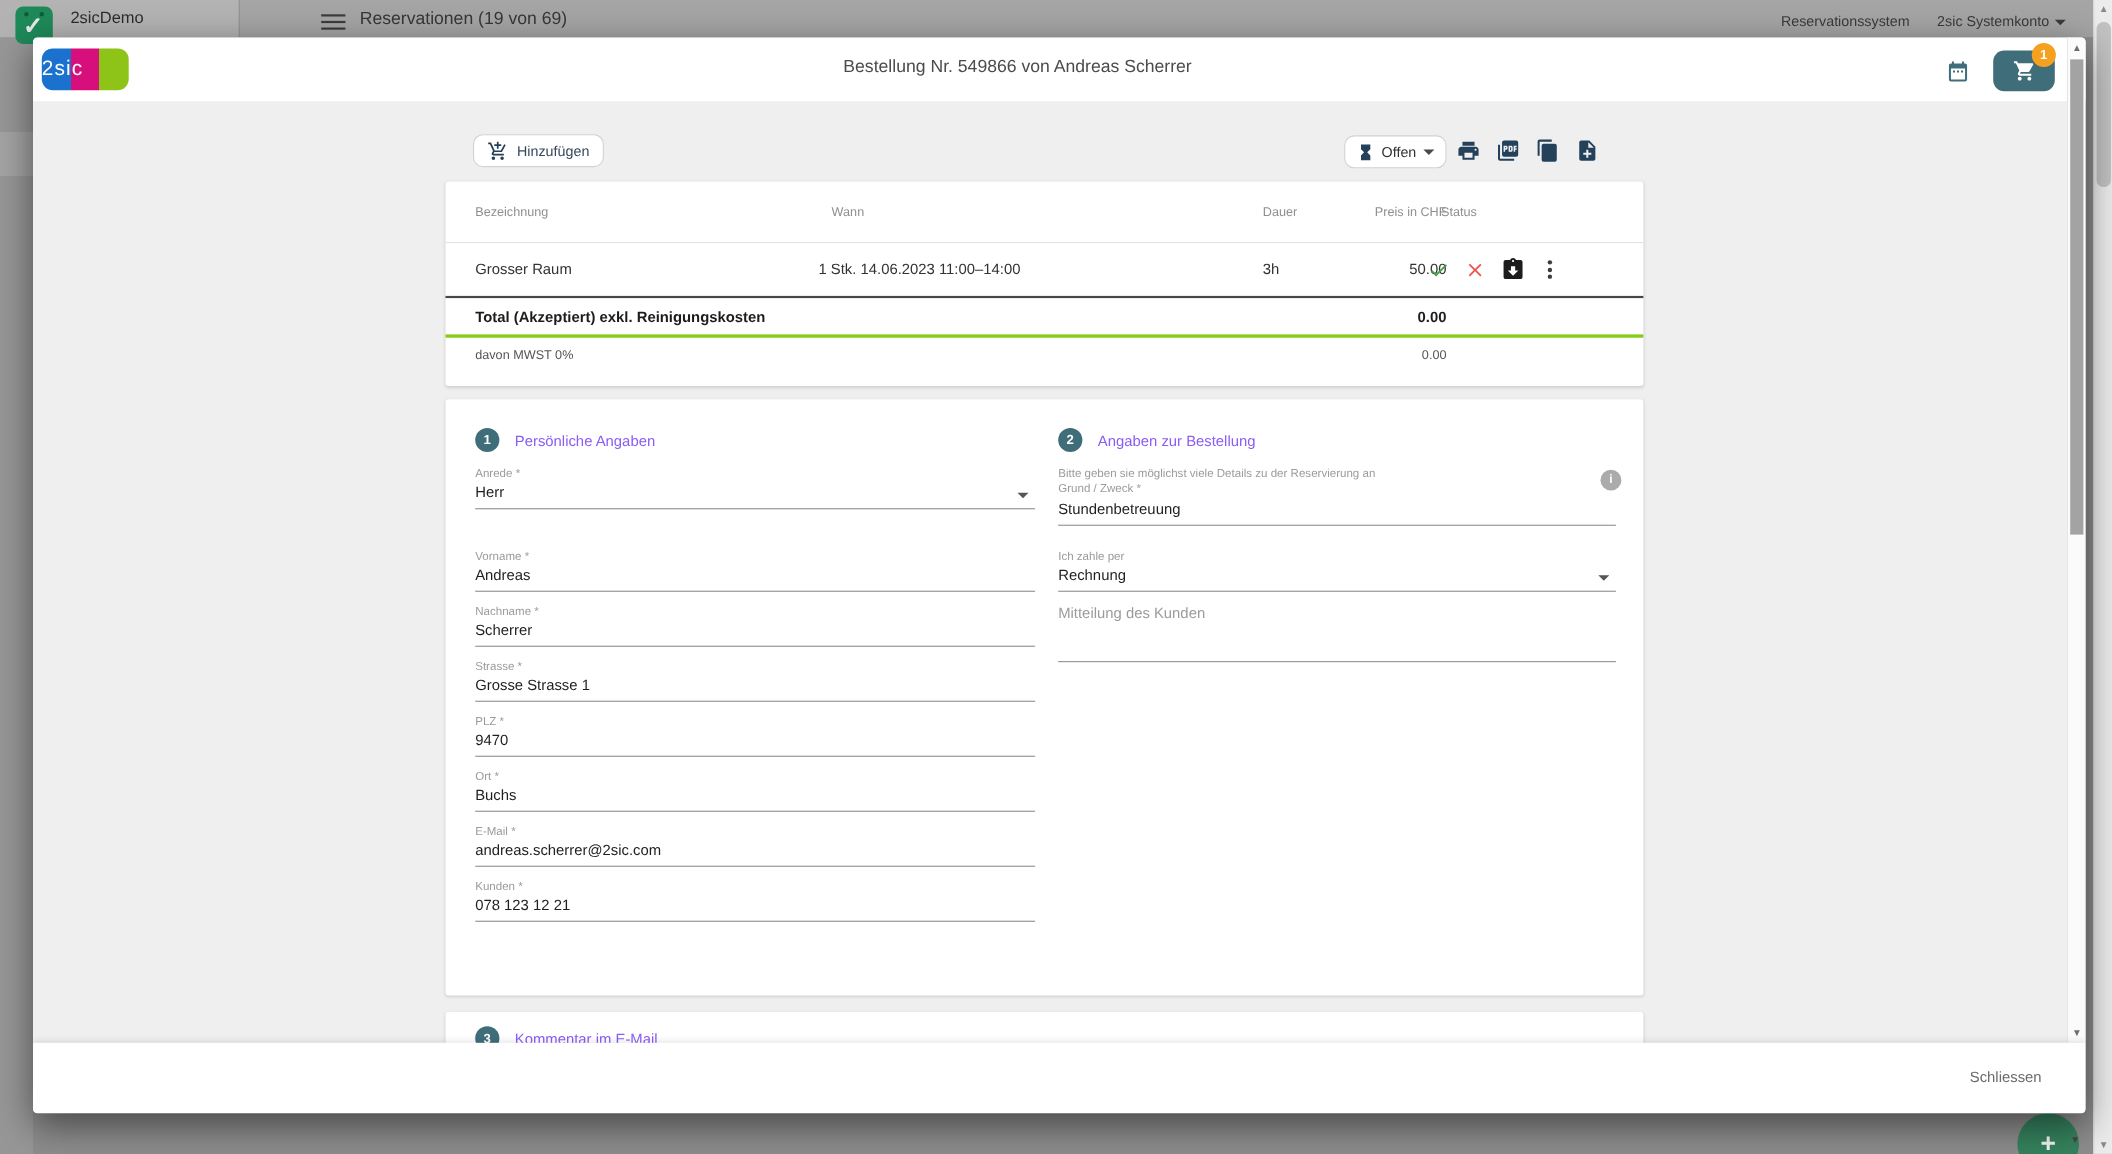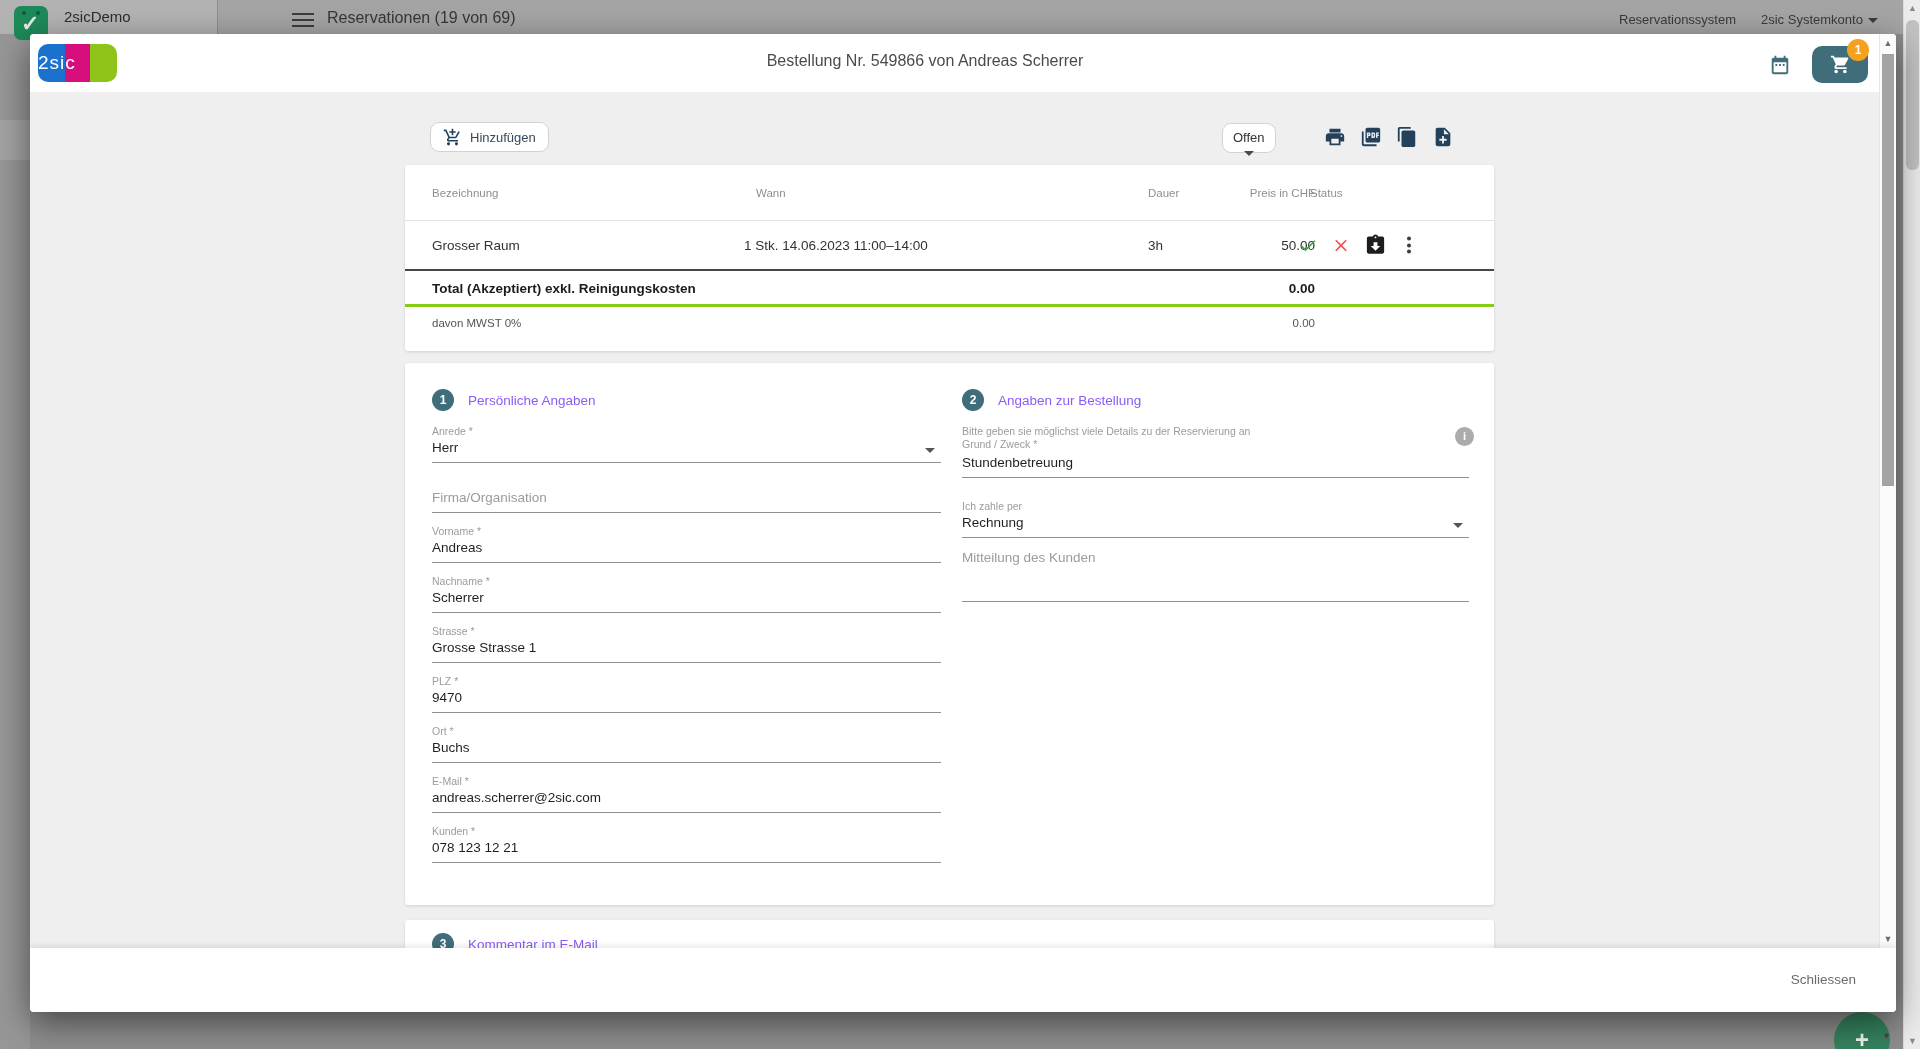--- a/index.html
+++ b/index.html
@@ -45,21 +45,21 @@
   .logo .logo-text { position:absolute; left:0; right:0; top:8px; text-align:left; color:#fff; font-size:19px; font-weight:normal; letter-spacing:1px; }
   .dlg-title { position:absolute; left:655px; top:18px; width:480px; text-align:center; font-size:16px; color:#4b4b4b; }
   .cal-icon { position:absolute; left:1739px; top:20px; width:22px; height:22px; }
   .cart-btn { position:absolute; left:1782px; top:12px; width:56px; height:37px; border-radius:10px; background:#3f6e7a; display:flex; align-items:center; justify-content:center; }
   .cart-badge { position:absolute; left:1817px; top:5px; width:22px; height:22px; border-radius:50%; background:#f5a11f; color:#fff; font-size:12px; font-weight:bold; text-align:center; line-height:22px; z-index:2; }
 
   
   .btn-outline { position:absolute; height:30px; background:#fff; border:1px solid #d2d2d2; border-radius:9px; display:flex; align-items:center; gap:8px; padding:0 12px; }
   .add-btn { left:400px; top:88px; }
   .add-btn .lbl { font-size:13px; color:#36495c; }
-  .status-btn { left:1192px; top:89px; gap:6px; padding:0 10px;flex-direction:column; }
+  .status-btn { left:1192px; top:89px; gap:6px; padding:0 10px; }
   .status-btn .lbl { font-size:13px; color:#333; }
   .dd-caret { width:0; height:0; border-left:5px solid transparent; border-right:5px solid transparent; border-top:5px solid #4a4a4a; }
   .tool-icons { position:absolute; left:1294px; top:92px; display:flex; gap:14px; }
   .tool-icons .ticon { width:22px; height:22px; }
 
   
   .card { position:absolute; background:#fff; border-radius:3px; box-shadow:0 1px 3px rgba(0,0,0,.13); }
   .table-card { left:375px; top:131px; width:1089px; }
   .trow { position:relative; width:100%; }
   .trow.head { height:56px; border-bottom:1px solid #e2e2e2; }
@@ -256,21 +256,20 @@
           <span class="sec-num">1</span>
           <span class="sec-title">Persönliche Angaben</span>
         </div>
         <div class="field">
           <div class="f-label">Anrede *</div>
           <div class="f-val">Herr</div>
           <span class="sel-caret"></span>
         </div>
         <div class="field">
           <div class="f-label"></div>
-          <div class="f-val placeholder">Firma/Organisation</div>
         </div>
         <div class="field">
           <div class="f-label">Vorname *</div>
           <div class="f-val">Andreas</div>
         </div>
         <div class="field">
           <div class="f-label">Nachname *</div>
           <div class="f-val">Scherrer</div>
         </div>
         <div class="field">

